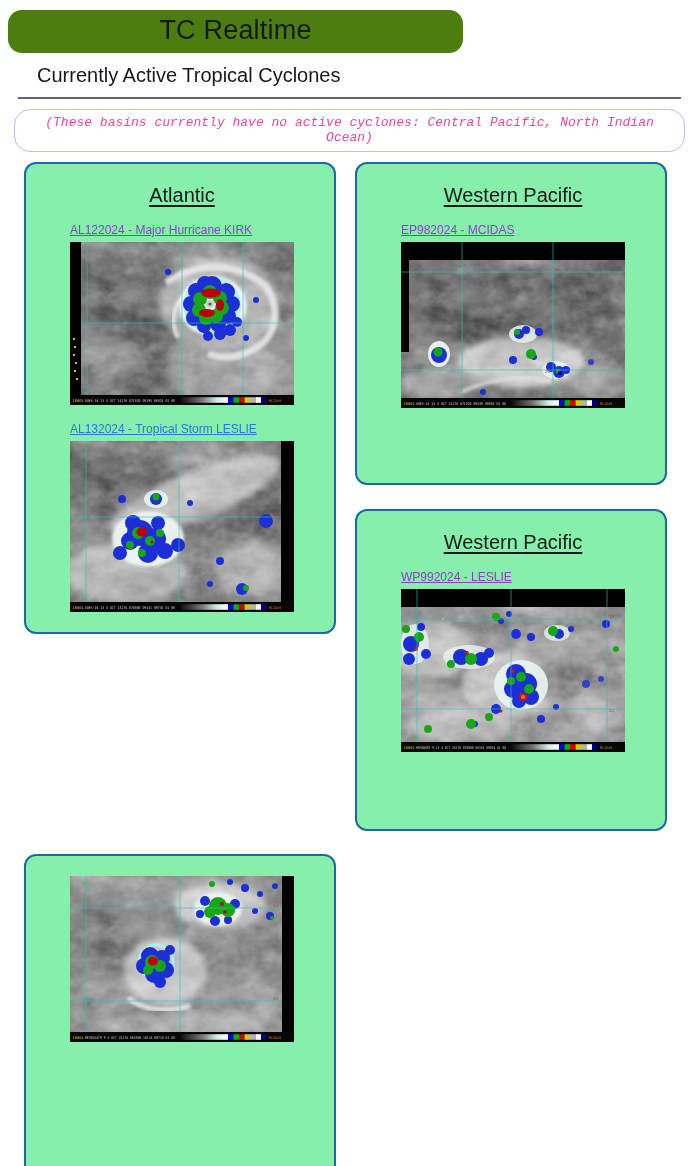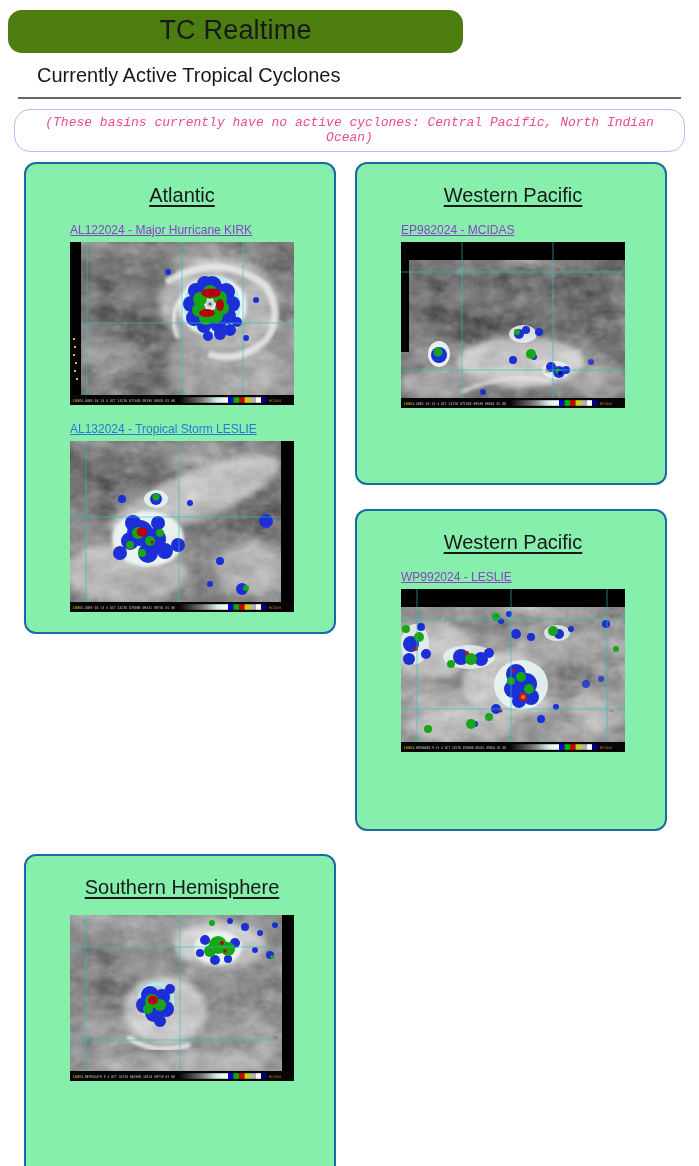--- a/index.html
+++ b/index.html
@@ -250,21 +250,20 @@
                 <rect x="185.5" y="163.2" width="5.5" height="5.6" fill="#ffffff"></rect>
               <rect x="191" y="163.2" width="5.5" height="5.6" fill="#000080"></rect>
             </g>
             <text x="199" y="167.8" font-size="3.4" fill="#e07818">MCIDAS</text>
           </g>
         </svg>
       </div>
     </section>
 
     <section class="card card-sh">
-      <h3 class="basin-title">Southern Hemisphere</h3>
       <div class="storm">
         <svg class="sat" width="224" height="166" viewBox="0 0 224 166">
           <g>
             <rect width="224" height="156" fill="#727272"></rect>
             <ellipse cx="30" cy="80" rx="42" ry="52" fill="#585858" filter="url(#b3)" opacity="0.85"></ellipse>
             <ellipse cx="120" cy="62" rx="32" ry="20" fill="#5e5e5e" filter="url(#b3)" opacity="0.6"></ellipse>
             <ellipse cx="95" cy="95" rx="42" ry="34" fill="#d9d9d9" filter="url(#b3)" opacity="0.85"></ellipse>
             <ellipse cx="150" cy="30" rx="46" ry="22" fill="#d2d2d2" filter="url(#b3)" opacity="0.8"></ellipse>
             <ellipse cx="110" cy="150" rx="82" ry="14" fill="#b9b9b9" filter="url(#b3)" opacity="0.6"></ellipse>
             <rect width="224" height="156" filter="url(#nzA)" opacity="0.6"></rect>

